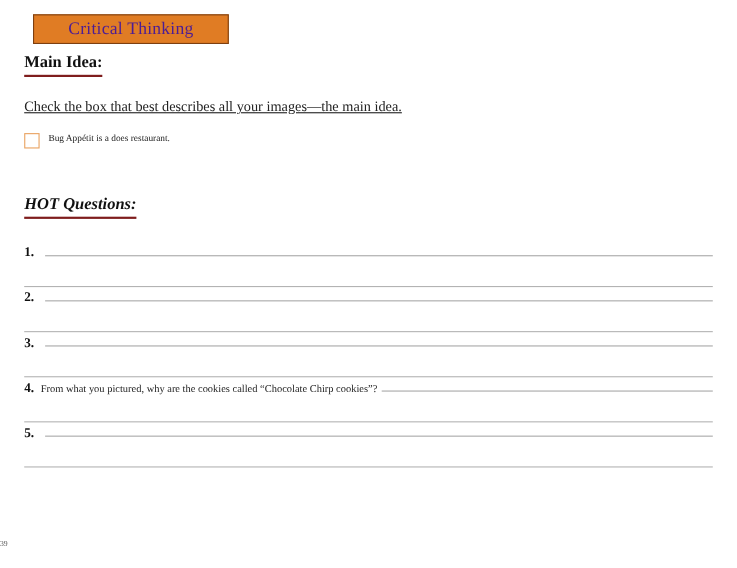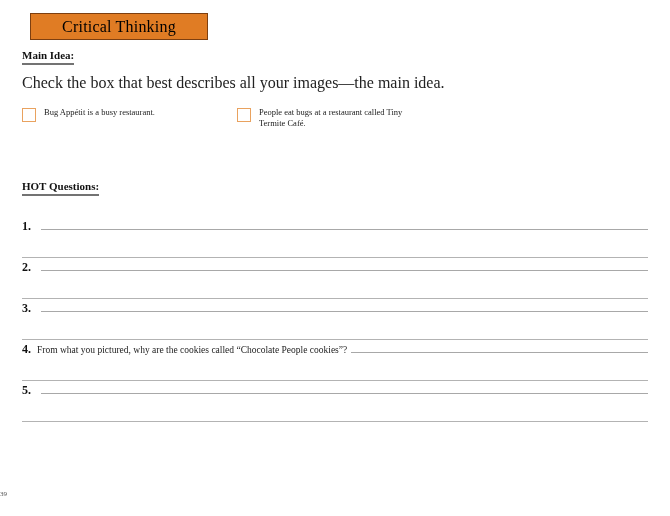--- a/index.html
+++ b/index.html
@@ -21,39 +21,40 @@
     width: 178px;
     height: 27px;
     background: #e07c24;
     border: 1px solid #7d3f10;
     display: flex;
     align-items: center;
     justify-content: center;
   }
   .title-box span {
     font-size: 16px;
-    color: #000000;
+    color: #4c1d95;
     letter-spacing: 0.2px;
   }
   
   .section-heading {
     display: inline-block;
-    font-size: 11px;
+    font-size: 15px;
     font-weight: bold;
     color: #111;
     padding-bottom: 2px;
-    border-bottom: 2px solid #737373;
+    border-bottom: 2px solid #7f1d1d;
     text-align: right;
   }
   .main-idea-heading { margin-top: 9px; }
-  .hot-heading { margin-top: 27px; }
+  .hot-heading { margin-top: 12px; font-style: italic; }
   .instruction {
-    margin-top: 9px;
-    font-size: 16px;
+    margin-top: 19px;
+    font-size: 13px;
     color: #222;
+    text-decoration: underline;
   }
   
   .options {
     display: flex;
     margin-top: 15px;
     height: 46px;
   }
   .option {
     display: flex;
     align-items: flex-start;
@@ -126,25 +127,21 @@
 
   <div>
     <span class="section-heading main-idea-heading">Main Idea:</span>
   </div>
 
   <div class="instruction">Check the box that best describes all your images—the main idea.</div>
 
   <div class="options">
     <div class="option">
       <span class="checkbox"></span>
-      <span class="option-label">Bug Appétit is a busy restaurant.</span>
-    </div>
-    <div class="option">
-      <span class="checkbox"></span>
-      <span class="option-label">People eat bugs at a restaurant called Tiny Termite Café.</span>
+      <span class="option-label">Bug Appétit is a does restaurant.</span>
     </div>
   </div>
 
   <div>
     <span class="section-heading hot-heading">HOT Questions:</span>
   </div>
 
   <div class="questions">
 
     <div class="question">
@@ -167,21 +164,21 @@
       <div class="q-row">
         <span class="q-num">3.</span>
         <span class="answer-line"></span>
       </div>
       <div class="full-line"></div>
     </div>
 
     <div class="question">
       <div class="q-row">
         <span class="q-num">4.</span>
-        <span class="q-text">From what you pictured, why are the cookies called “Chocolate People cookies”?</span>
+        <span class="q-text">From what you pictured, why are the cookies called “Chocolate Chirp cookies”?</span>
         <span class="answer-line"></span>
       </div>
       <div class="full-line"></div>
     </div>
 
     <div class="question">
       <div class="q-row">
         <span class="q-num">5.</span>
         <span class="answer-line"></span>
       </div>

